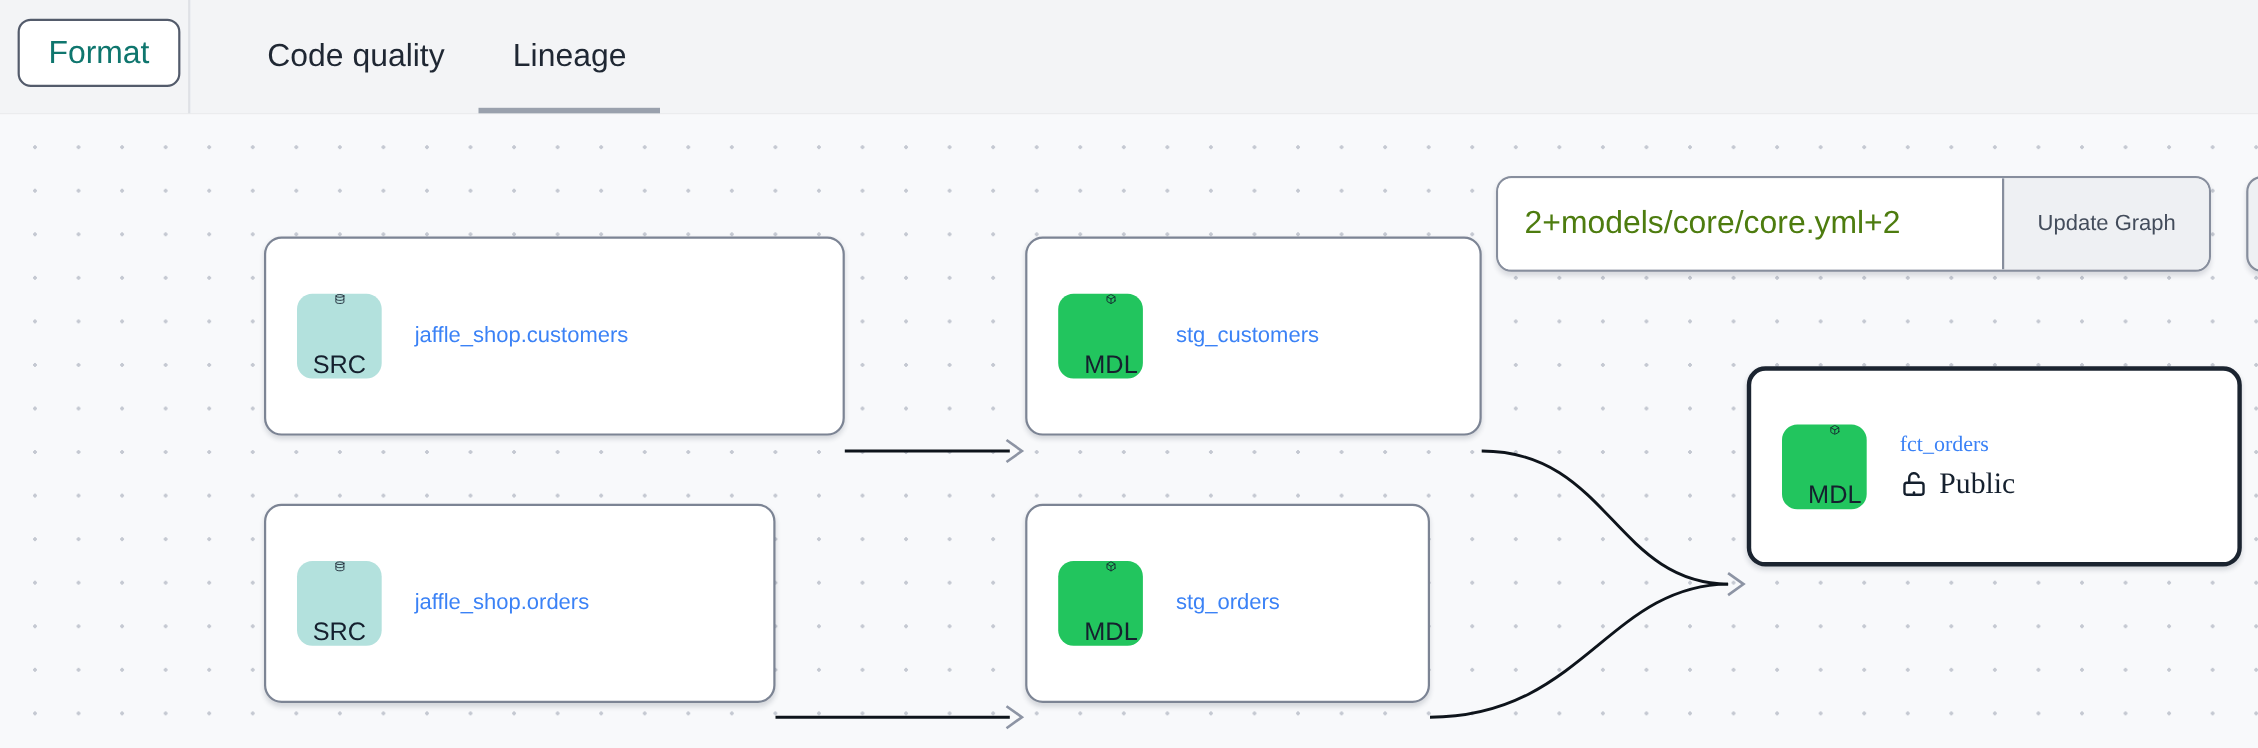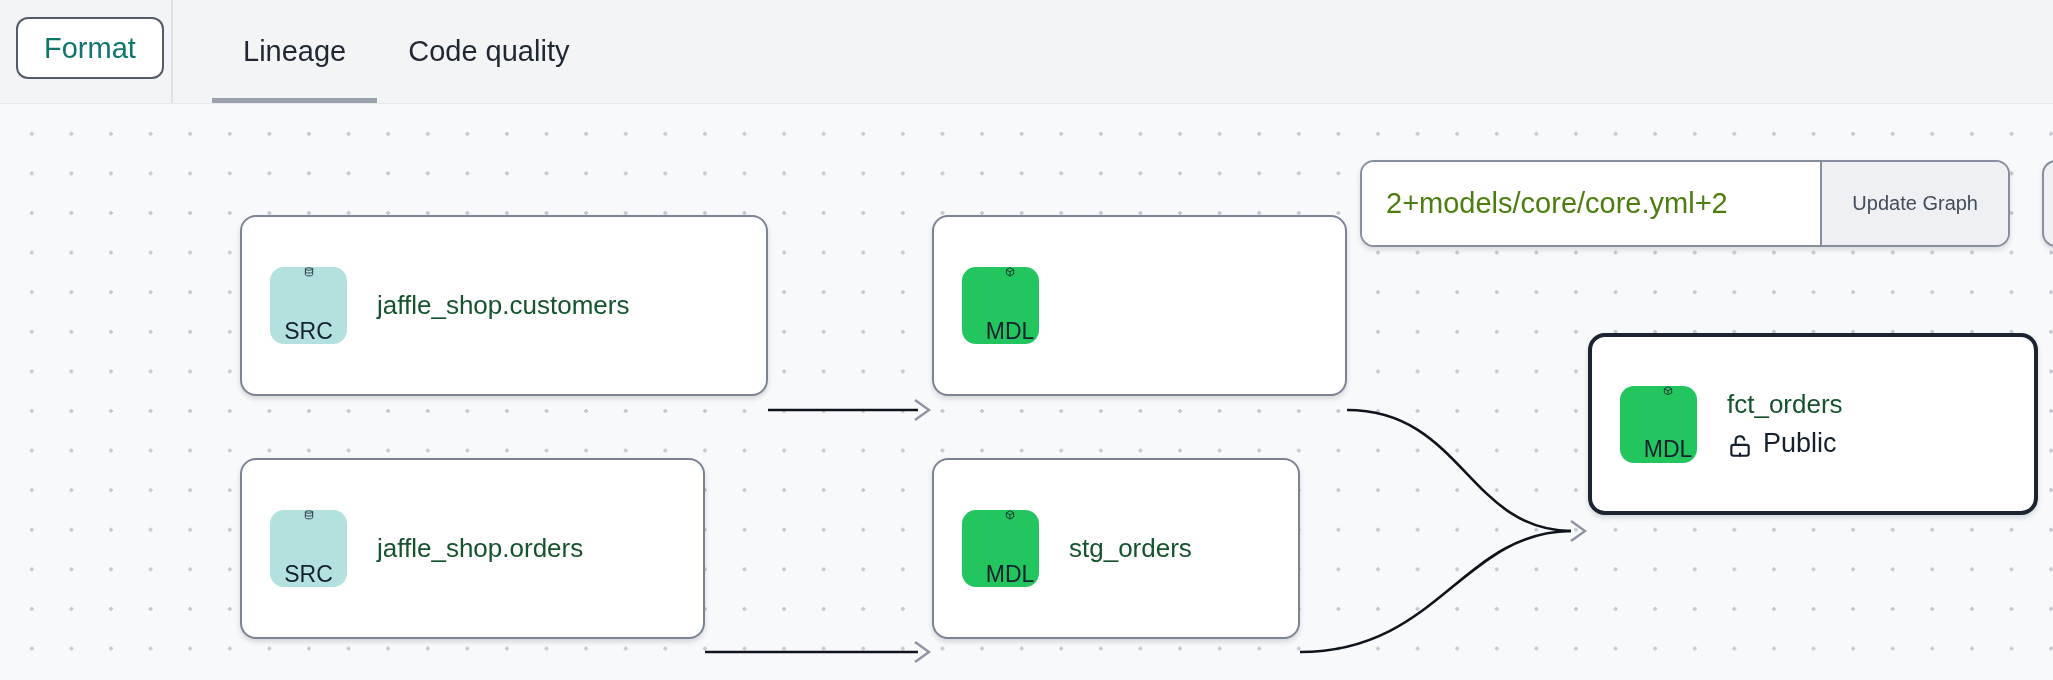--- a/index.html
+++ b/index.html
@@ -41,24 +41,24 @@
   .n5 { left:1588px; top:333px; width:450px; height:182px; }
 
   .badge { width:77px; height:77px; margin-left:28px; border-radius:14px; flex:none;
     display:flex; flex-direction:column; align-items:center; justify-content:center;gap:41px; }
   .badge.src { background:#b3e1dd; }
   .badge.mdl { background:#22c55e;padding-left:19px; }
   .badge svg { width:34px; height:34px; stroke:#15202e; stroke-width:2; fill:none;
     stroke-linecap:round; stroke-linejoin:round; }
   .badge-label { font-size:23px; font-weight:500; color:#15202e; line-height:1.1; margin-top:1px; }
 
-  .node-title { font-size:26px; color:#14532d; margin-left:30px; white-space:nowrap; }
-  .node-text-col { margin-left:30px; display:flex; flex-direction:column; gap:8px; }
+  .node-title { font-size:20px; color:#3b82f6; margin-left:30px; white-space:nowrap; }
+  .node-text-col { margin-left:30px; display:flex; flex-direction:column; gap:8px;font-family:Liberation Serif, serif; }
   .node-text-col .node-title { margin-left:0; }
-  .visibility-row { display:flex; align-items:flex-end; gap:10px; font-size:27px; color:#15202e; }
+  .visibility-row { display:flex; align-items:center; gap:10px; font-size:27px; color:#15202e; }
   .visibility-row svg { width:26px; height:26px; stroke:#15202e; stroke-width:2; fill:none;
     stroke-linecap:round; stroke-linejoin:round; }
 
   
   .graph-selector { position:absolute; left:1360px; top:160px; width:650px; height:87px;
     z-index:3; display:flex; border:2px solid #878e9d; border-radius:14px;
     overflow:hidden; background:#ffffff; box-shadow:0 3px 5px rgba(25,35,55,.14); }
   .graph-selector input { flex:1 1 auto; min-width:0; border:none; outline:none;
     background:#ffffff; font-family:inherit; font-size:29px; color:#4d7c0f; padding:0 10px 0 24px; }
   .update-btn { flex:none; border:none; border-left:2px solid #878e9d; background:#eef0f3;
@@ -67,22 +67,22 @@
     background:#eef0f3; border:2px solid #878e9d; border-radius:14px;
     box-shadow:0 3px 5px rgba(25,35,55,.14); cursor:pointer; }
 </style>
 </head>
 <body>
 
 <div class="topbar">
   <button class="format-btn">Format</button>
   <div class="topbar-divider"></div>
   <div class="tabs">
+    <div class="tab">Code quality</div>
     <div class="tab active">Lineage</div>
-    <div class="tab">Code quality</div>
   </div>
 </div>
 
 <div class="canvas">
 
   <svg class="edges" viewBox="0 0 2053 680">
     <path class="edge-line" d="M 768 306 H 918"></path>
     <path class="edge-arrow" d="M 915 296 L 929 306 L 915 316"></path>
     <path class="edge-line" d="M 705 548 H 918"></path>
     <path class="edge-arrow" d="M 915 538 L 929 548 L 915 558"></path>
@@ -106,20 +106,21 @@
 
 <div class="node n2">
   <div class="badge mdl">
     <svg viewBox="0 0 24 24">
       <path d="M21 16V8a2 2 0 0 0-1-1.73l-7-4a2 2 0 0 0-2 0l-7 4A2 2 0 0 0 3 8v8a2 2 0 0 0 1 1.73l7 4a2 2 0 0 0 2 0l7-4A2 2 0 0 0 21 16z"></path>
       <polyline points="3.27 6.96 12 12.01 20.73 6.96"></polyline>
       <line x1="12" y1="22.08" x2="12" y2="12"></line>
     </svg>
     <span class="badge-label">MDL</span>
   </div>
+  <div class="node-title">stg_customers</div>
 </div>
 
 <div class="node n3">
   <div class="badge src">
     <svg viewBox="0 0 24 24">
       <ellipse cx="12" cy="5" rx="9" ry="3"></ellipse>
       <path d="M21 12c0 1.66-4 3-9 3s-9-1.34-9-3"></path>
       <path d="M3 5v14c0 1.66 4 3 9 3s9-1.34 9-3V5"></path>
     </svg>
     <span class="badge-label">SRC</span>

